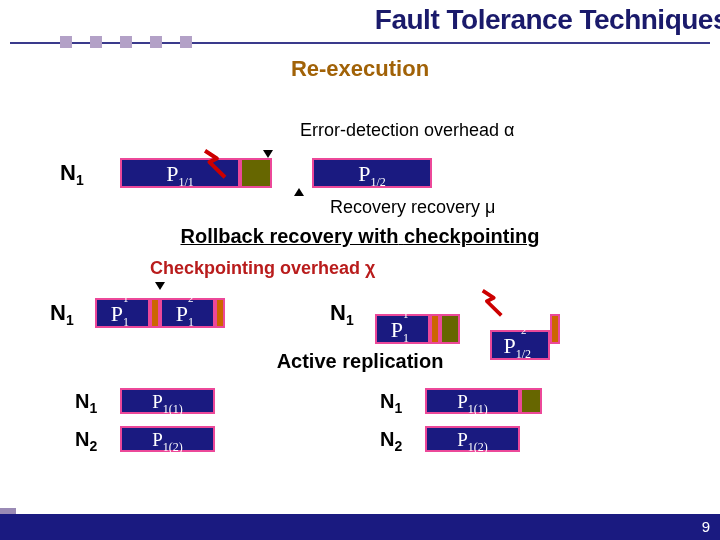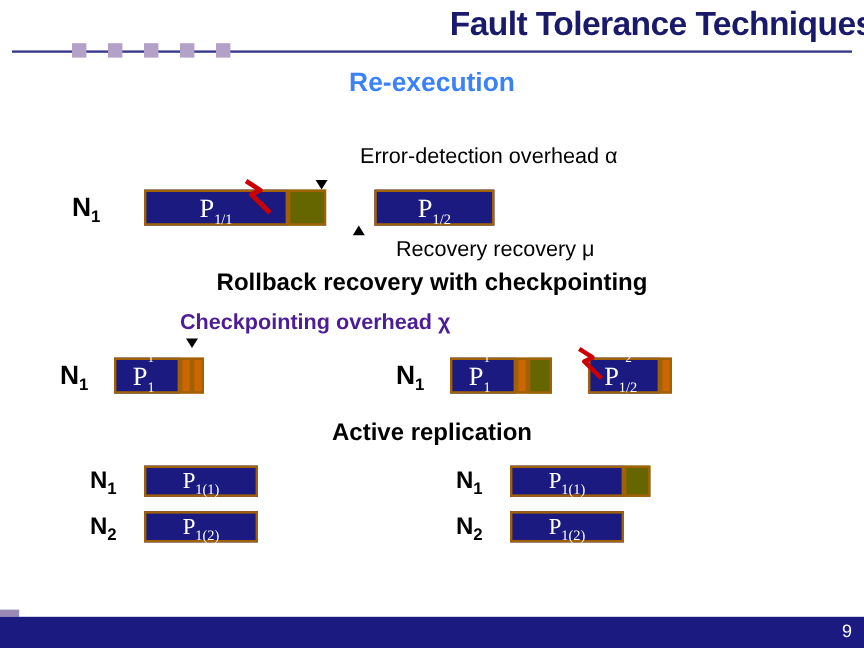--- a/index.html
+++ b/index.html
@@ -32,41 +32,41 @@
     margin-bottom: 8px;
   }
   .dot {
     width: 12px; height: 12px;
     background: #b3a1c7;
   }
   .subtitle {
     text-align: center;
     font-size: 22px;
     font-weight: bold;
-    color: #3b82f6;
+    color: #a16207;
     margin-top: 2px;
   }
   .section-title {
     text-align:center;
     font-size: 20px;
     font-weight: bold;
     margin-top: 8px;
   }
-  .blue-label { color: #4c1d95; font-weight: bold; font-size:18px; }
+  .blue-label { color: #b91c1c; font-weight: bold; font-size:18px; }
   .label { font-size:18px; }
   .node {
     display:inline-block;
     font-size: 22px;
     font-weight: bold;
   }
   .node sub { font-size: 14px; vertical-align: sub; }
   .bar {
     display:inline-block;
     height: 30px;
-    border: 2px solid #a16207;
+    border: 2px solid #ec4899;
     vertical-align: middle;
     position: relative;
   }
   .bar.navy { background: #1a1a80; }
   .bar.error { background: #666600; }
   .bar.gap { background: #fff; border: none; }
   .bar.orange { background: #cc6600; }
   .bar.thin { width: 10px; }
   .plabel {
     font-family: "Times New Roman", serif;
@@ -139,40 +139,40 @@
   <span class="node">
     <span>N</span><sub>1</sub>
   </span>
 </div>
 
 <div class="group" style="left:120px; top:158px;">
   <span class="bar navy" style="width:120px;">
     <span class="plabel">
       <span>P</span><sub>1/1</sub>
     </span>
-  </span><span class="bar error" style="width:32px;"></span><span class="bar gap" style="width:40px;"></span><span class="bar navy" style="width:100px;">
+  </span><span class="bar error" style="width:32px;"></span><span class="bar gap" style="width:40px;"></span><span class="bar navy" style="width:120px;">
     <span class="plabel">
       <span>P</span><sub>1/2</sub>
     </span>
   </span>
 </div>
 
 <div class="spark" style="left:200px; top:147px;">
   <svg width="30" height="34" viewBox="0 0 30 34">
       <polyline points="8,2 18,12 10,14 22,32" stroke="#cc0000" stroke-width="4" fill="none" stroke-linejoin="round"></polyline>
     </svg>
 </div>
 
 <div class="group" style="left:330px; top:197px;">
   <span class="label">Recovery recovery μ</span>
 </div>
 
 <div class="arrow-head" style="left:294px; top:188px; transform:rotate(180deg);"></div>
 
-<div class="group" style="left:0; right:0; top:225px; text-align:center;">
+<div class="group" style="left:0; right:0; top:225px; text-align:center;text-decoration:underline;">
   <span class="section-title">
     <span>Rollback recovery with</span>
     <span style="color:#000;">checkpointing</span>
   </span>
 </div>
 
 <div class="group" style="left:150px; top:258px;">
   <span class="blue-label">Checkpointing overhead χ</span>
 </div>
 <div class="arrow-head" style="left:155px; top:282px;"></div>
@@ -180,34 +180,38 @@
 <div class="group" style="left:50px; top:300px;">
   <span class="node">
     <span>N</span><sub>1</sub>
   </span>
 </div>
 <div class="group" style="left:95px; top:298px;">
   <span class="bar navy" style="width:55px;">
     <span class="plabel">
       <span>P</span><sub>1</sub><sup style="position:relative;left:-6px;top:-11px;">1</sup>
     </span>
-  </span><span class="bar orange thin"></span><span class="bar orange thin"></span>
+  </span><span class="bar orange thin"></span><span class="bar navy" style="width:55px;">
+    <span class="plabel">
+      <span>P</span><sub>1</sub><sup style="position:relative;left:-6px;top:-11px;">2</sup>
+    </span>
+  </span><span class="bar orange thin"></span>
 </div>
 
 <div class="group" style="left:330px; top:300px;">
   <span class="node">
     <span>N</span><sub>1</sub>
   </span>
 </div>
 <div class="group" style="left:375px; top:298px;">
   <span class="bar navy" style="width:55px;">
     <span class="plabel">
       <span>P</span><sub>1</sub><sup style="position:relative;left:-6px;top:-11px;">1</sup>
     </span>
-  </span><span class="bar orange thin"></span><span class="bar error" style="width:20px;"></span><span class="bar gap" style="width:30px;"></span><span class="bar navy" style="width:60px;">
+  </span><span class="bar orange thin"></span><span class="bar error" style="width:20px;"></span><span class="bar gap" style="width:30px;"></span><span class="bar navy" style="width:60px;margin-top:32px;">
     <span class="plabel">
       <span>P</span><sub>1/2</sub><sup style="position:relative;left:-10px;top:-11px;">2</sup>
     </span>
   </span><span class="bar orange thin"></span>
 </div>
 
 <div class="spark" style="left:478px; top:287px;">
   <svg width="28" height="32" viewBox="0 0 30 34">
       <polyline points="8,2 18,12 10,14 22,32" stroke="#cc0000" stroke-width="4" fill="none" stroke-linejoin="round"></polyline>
     </svg>

